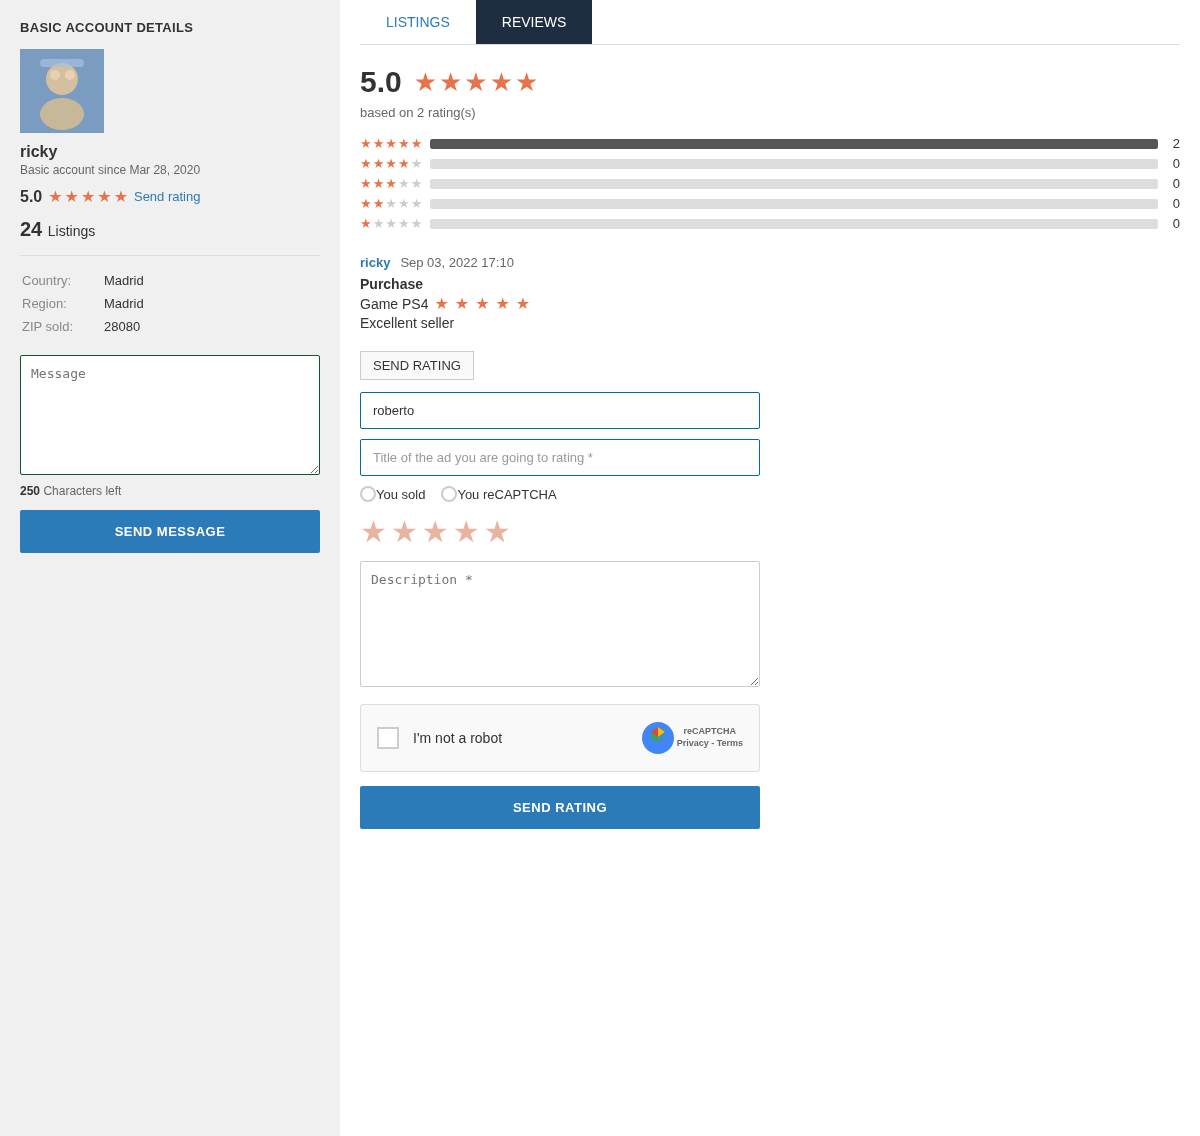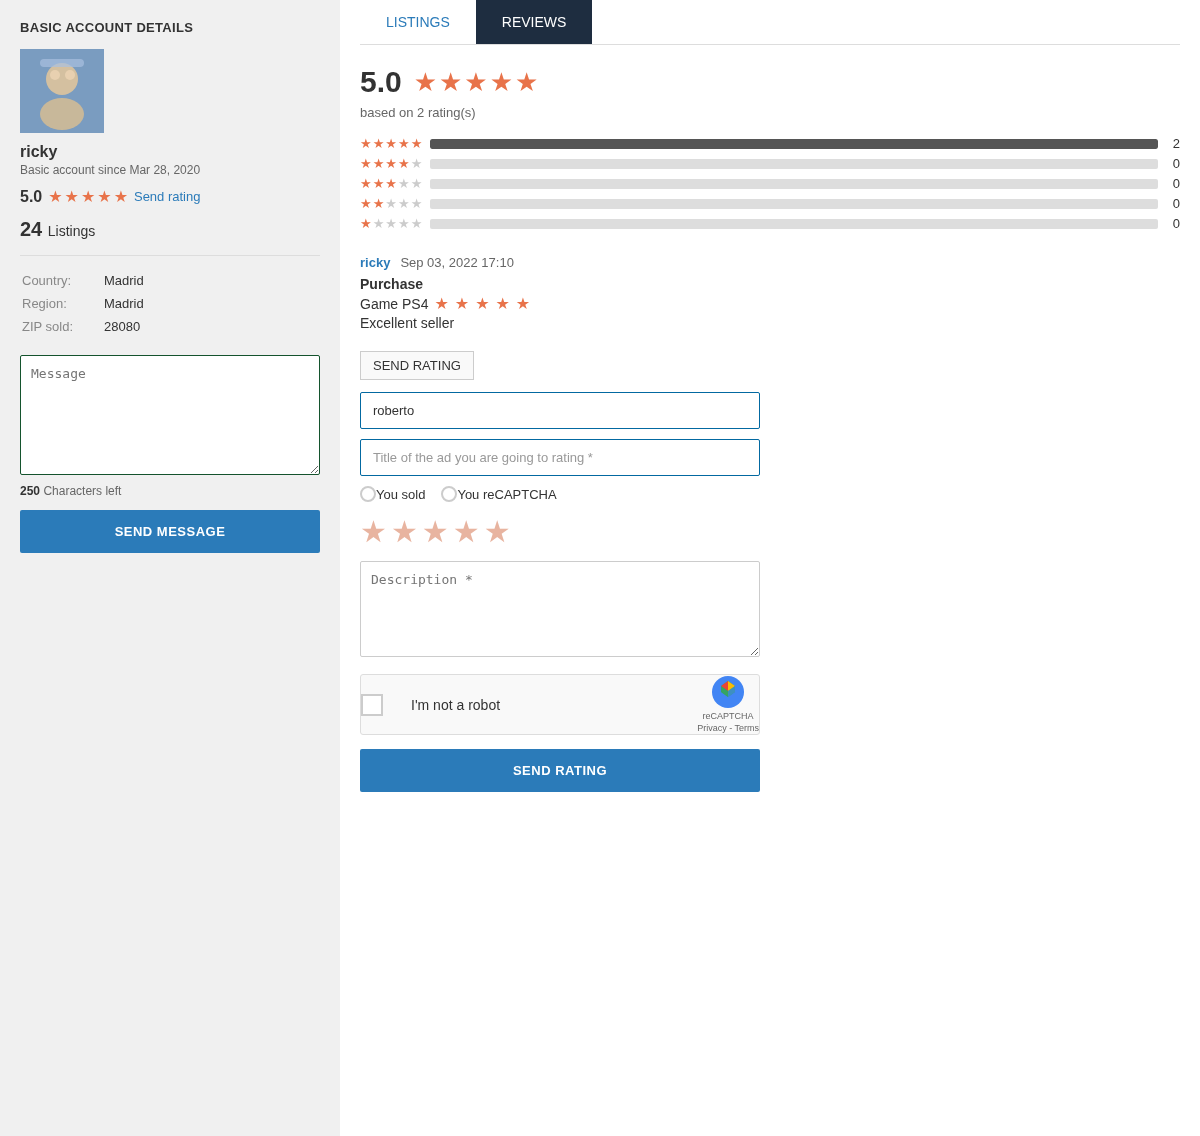--- a/index.html
+++ b/index.html
@@ -317,38 +317,39 @@
     }
 
     .input-star {
       font-size: 30px;
       color: #e8b4a0;
       cursor: pointer;
     }
 
     .description-textarea {
       width: 100%;
-      height: 96px;
+      height: 126px;
       border: 1px solid #ccc;
       padding: 10px;
       font-size: 13px;
       color: #999;
       resize: vertical;
       background: #fff;
       border-radius: 2px;
       outline: none;
       margin-bottom: 14px;
     }
 
     .captcha-box {
       border: 1px solid #ddd;
       background: #f9f9f9;
-      display: flex;
-      align-items: center;
-      gap: 28px;
+      padding: 16px;
+      display: flex;
+      align-items: center;
+      gap: 14px;
       margin-bottom: 14px;
       width: 100%;
       border-radius: 3px;
     }
 
     .captcha-checkbox {
       width: 22px;
       height: 22px;
       border: 2px solid #ccc;
       background: #fff;
@@ -356,23 +357,24 @@
     }
 
     .captcha-label {
       font-size: 14px;
       color: #333;
       flex: 1;
     }
 
     .captcha-logo {
       display: flex;
-      flex-direction: column;
+      flex-direction: row;
       align-items: center;
       gap: 2px;
+      font-weight: bold;
     }
 
     .captcha-icon {
       width: 34px;
       height: 34px;
     }
 
     .captcha-text {
       font-size: 9px;
       color: #666;

